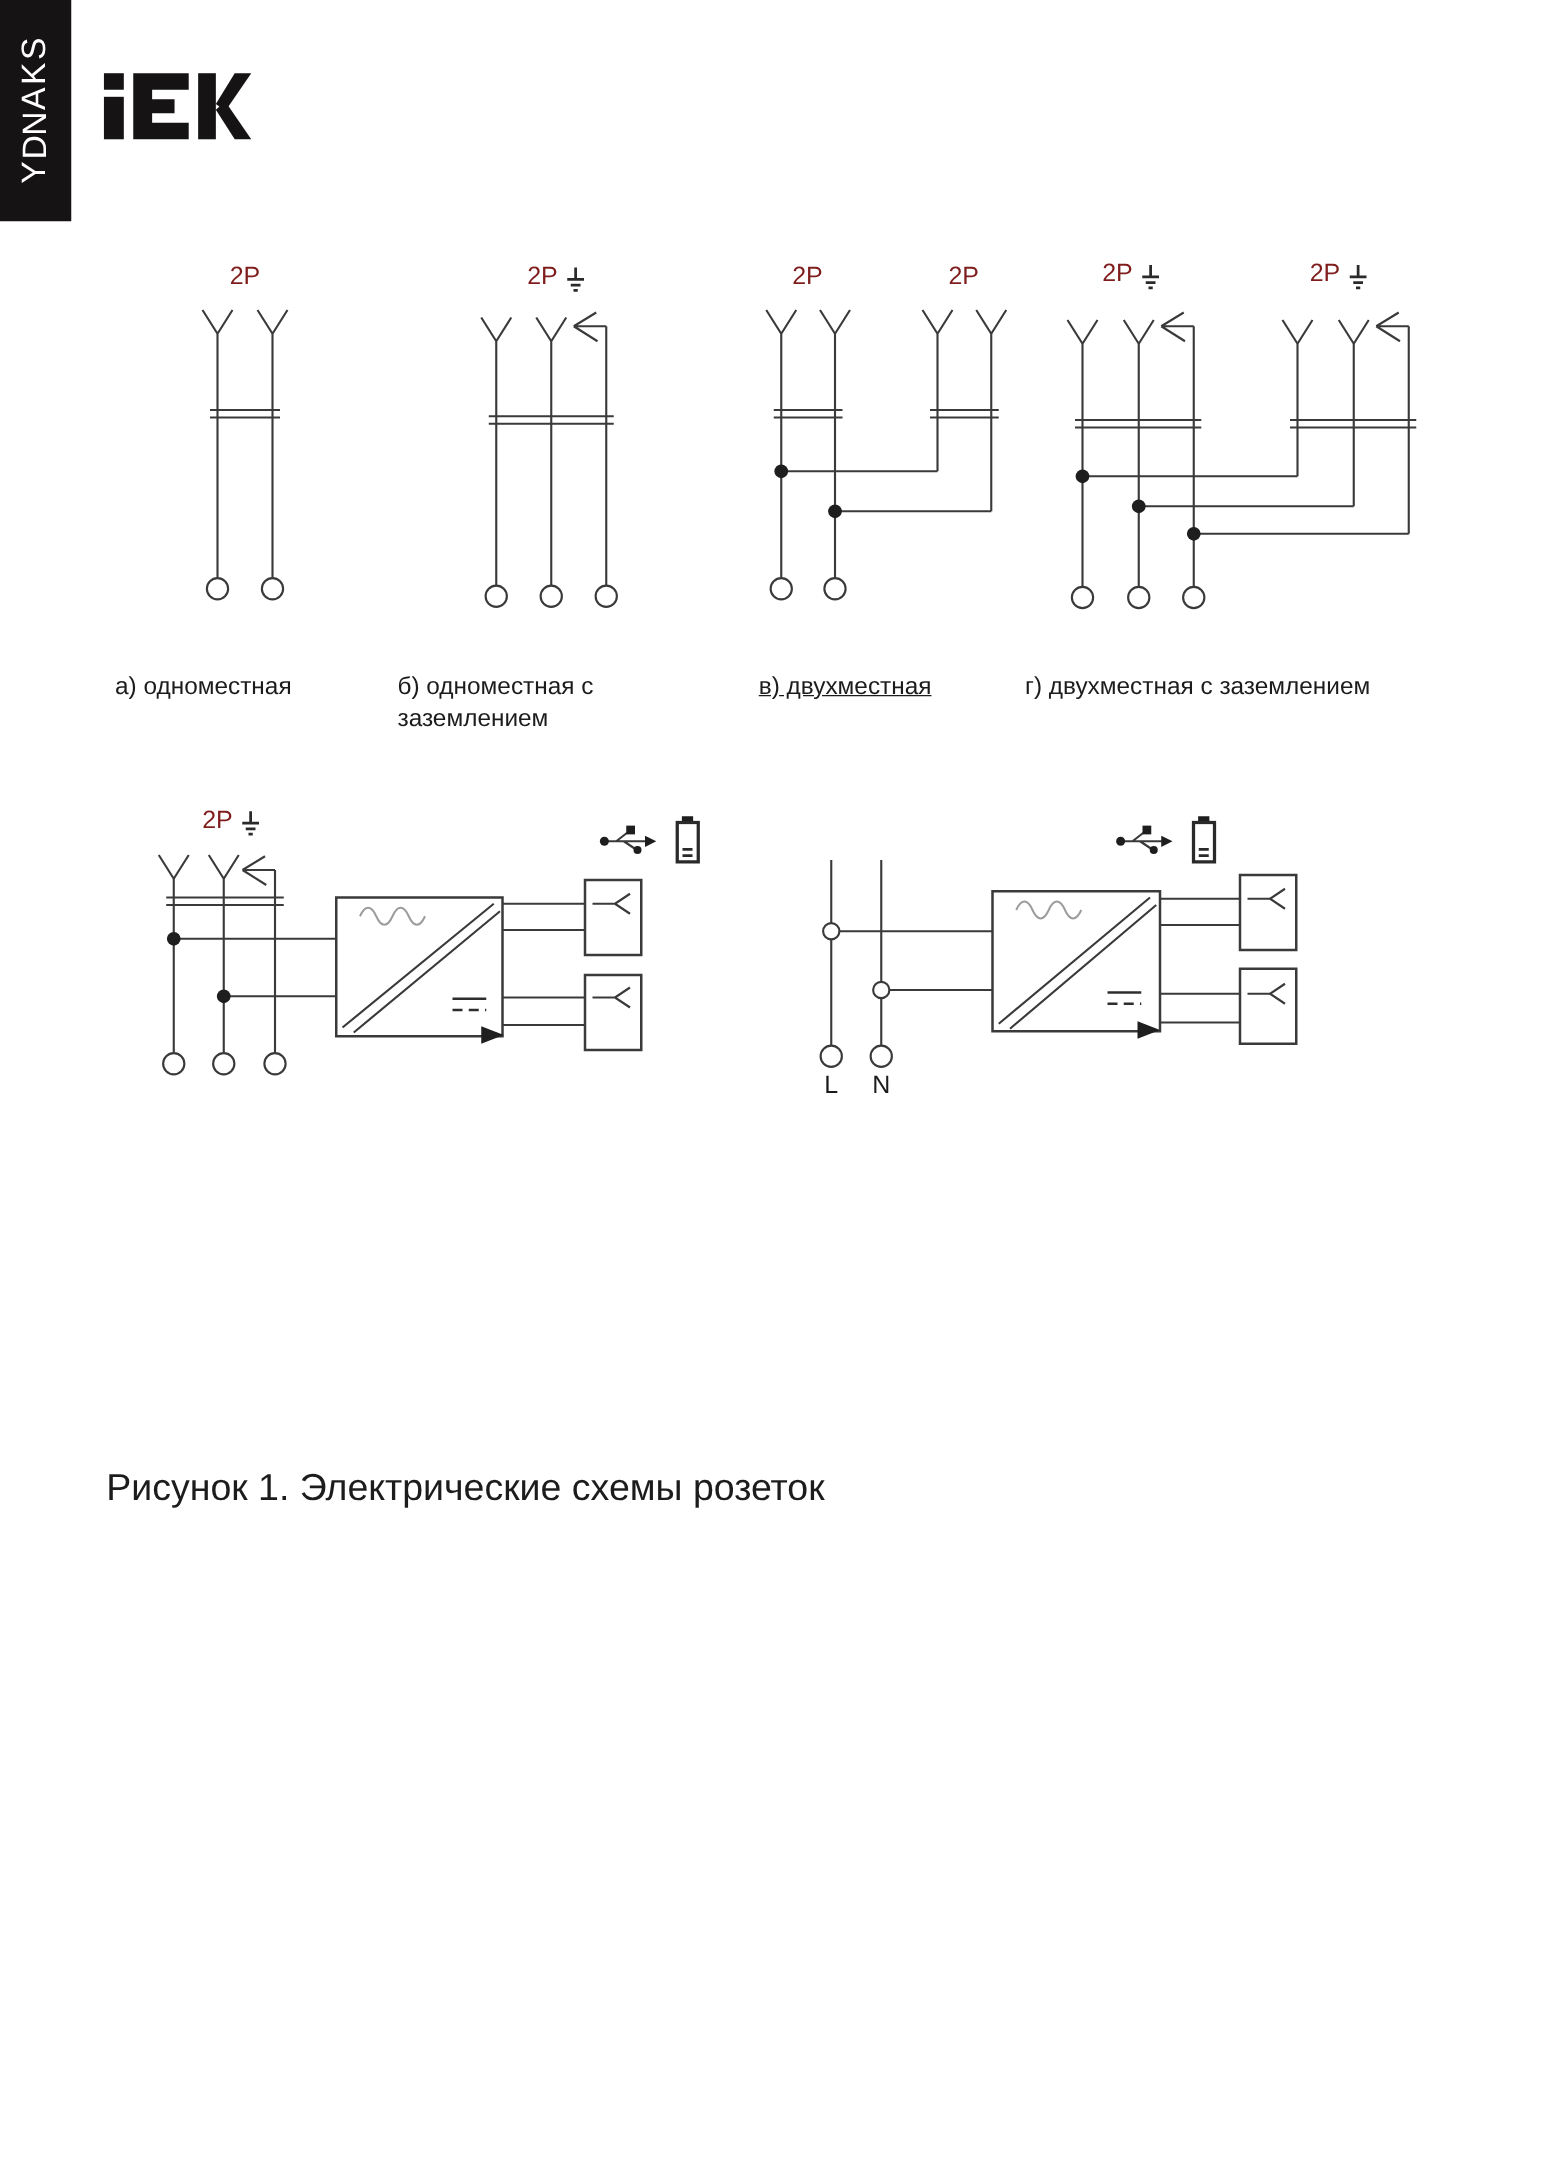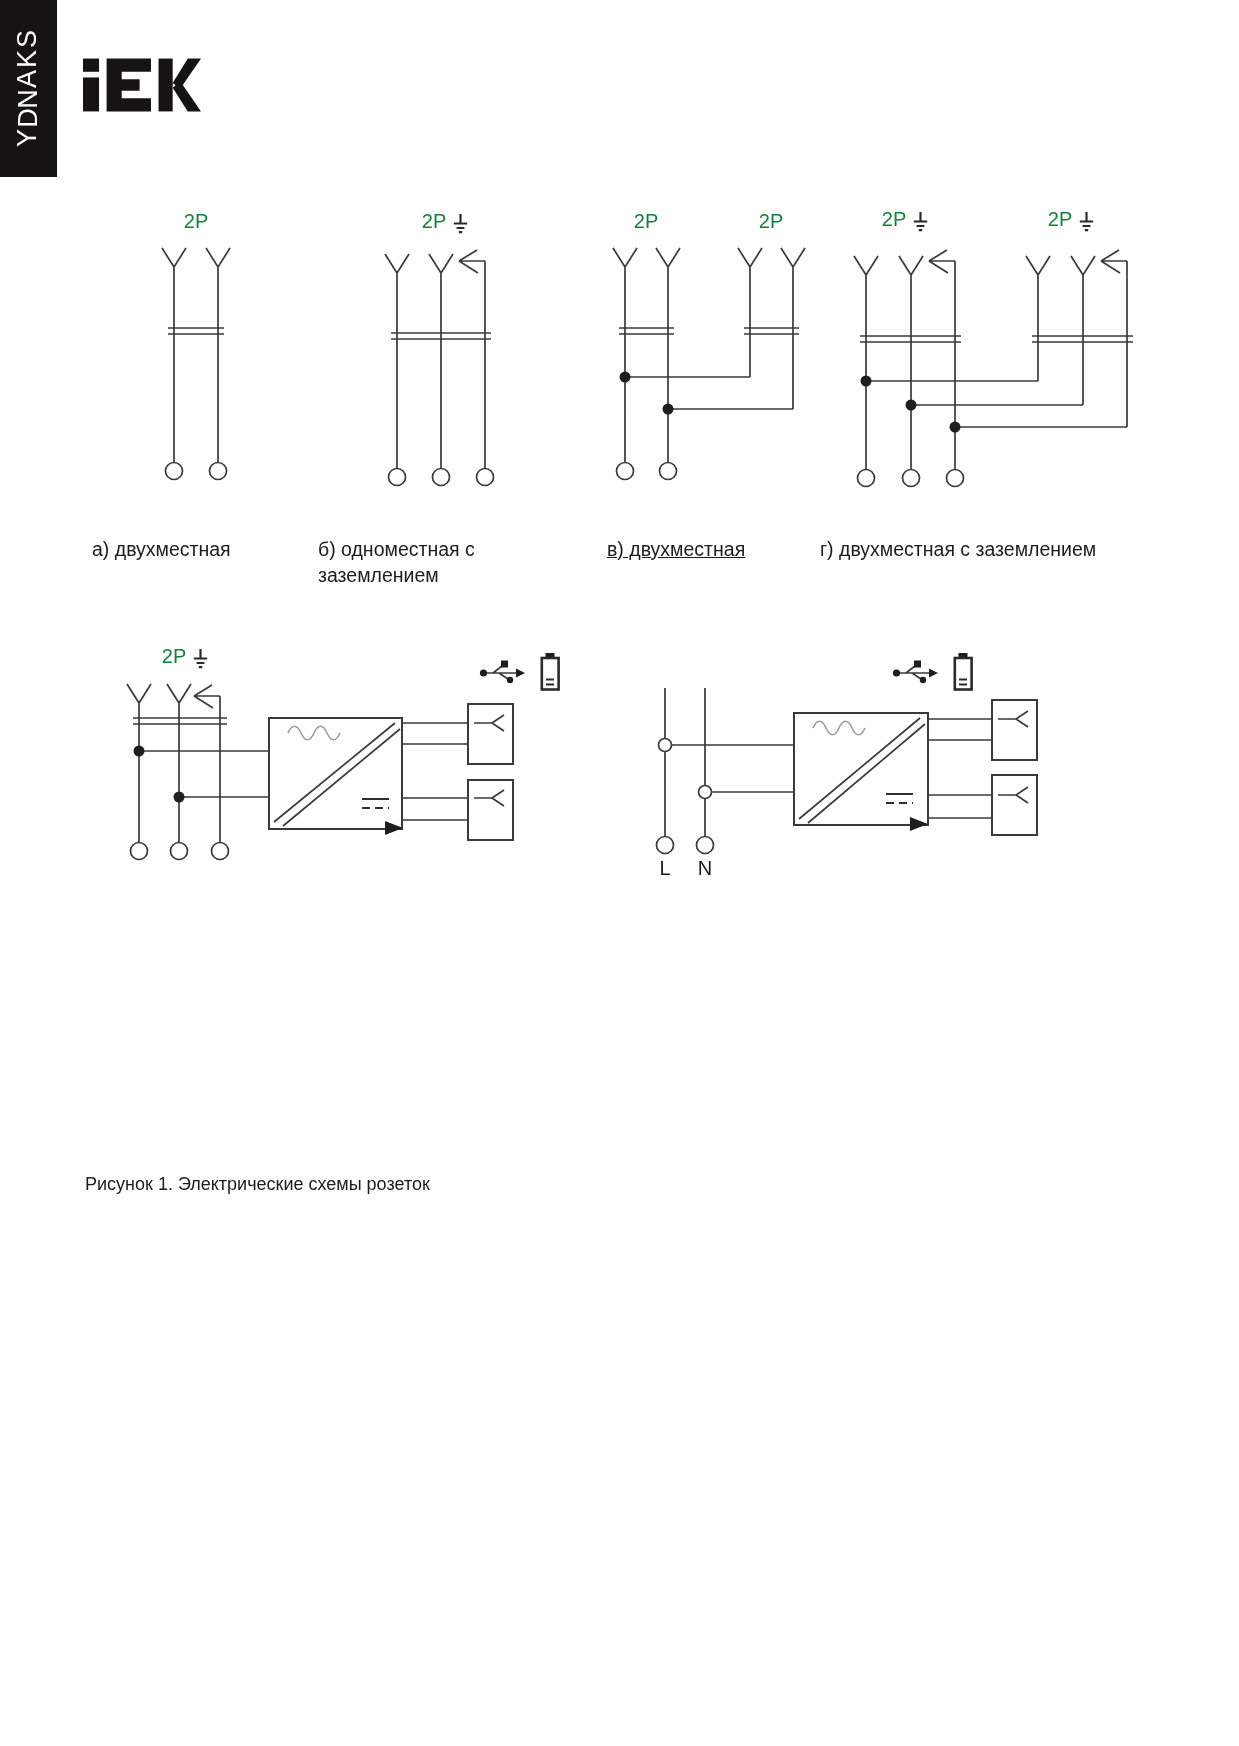--- a/index.html
+++ b/index.html
@@ -19,26 +19,26 @@
   .ln{stroke:#3a3a3a;stroke-width:1.7;fill:none;}
   .box{stroke:#3a3a3a;stroke-width:2;fill:none;}
   .term{stroke:#3a3a3a;stroke-width:1.7;fill:#ffffff;}
   .dot{fill:#1e1e1e;stroke:none;}
   .wave{stroke:#9c9c9c;stroke-width:1.6;fill:none;}
   .dcsolid{stroke:#2e2e2e;stroke-width:2;fill:none;}
   .dcdash{stroke:#2e2e2e;stroke-width:2;fill:none;stroke-dasharray:8 5;}
   .solid{fill:#1e1e1e;stroke:none;}
   
   .pole-label{position:absolute;width:100px;display:flex;align-items:flex-start;
-              justify-content:center;gap:7px;font-size:20px;color:#15803d;}
+              justify-content:center;gap:7px;font-size:20px;color:#7f1d1d;}
   .gnd-svg{margin-top:3px;}
   .gnd-svg path{stroke:#2a2a2a;stroke-width:2.2;fill:none;}
   .cap{position:absolute;font-size:19.5px;line-height:1.32;color:#1c1c1c;}
   .tlabel{position:absolute;width:30px;text-align:center;font-size:20px;color:#1c1c1c;}
-  .figcap{position:absolute;left:85px;top:1174px;font-size:18px;color:#1c1c1c;}
+  .figcap{position:absolute;left:85px;top:1174px;font-size:30px;color:#1c1c1c;}
 </style>
 </head>
 <body>
 
 <div class="page">
 
   <div class="spine">
     <div class="spine-text">
         <span class="spine-letter">S</span>
         <span class="spine-letter">K</span>
@@ -217,20 +217,20 @@
   <div class="pole-label" style="left:135px;top:645px;">
     <span>2P</span>
     <svg class="gnd-svg" width="15" height="21" viewBox="0 0 15 21">
       <path d="M7.5,1 V9.5 M0.8,10.5 H14.2 M3.6,15 H11.4 M5.8,19.2 H9.2"></path>
     </svg>
   </div>
 
   <div class="tlabel" style="left:650px;top:857px;">L</div>
   <div class="tlabel" style="left:690px;top:857px;">N</div>
 
-  <div class="cap" style="left:92px;top:537px;">а) двухместная</div>
+  <div class="cap" style="left:92px;top:537px;">а) одноместная</div>
   <div class="cap" style="left:318px;top:537px;width:168px;">б) одноместная с заземлением</div>
   <div class="cap" style="left:607px;top:537px;text-decoration:underline;">в) двухместная</div>
   <div class="cap" style="left:820px;top:537px;">г) двухместная с заземлением</div>
 
   <div class="figcap">Рисунок 1. Электрические схемы розеток</div>
 
 </div>
 
 </body></html>

